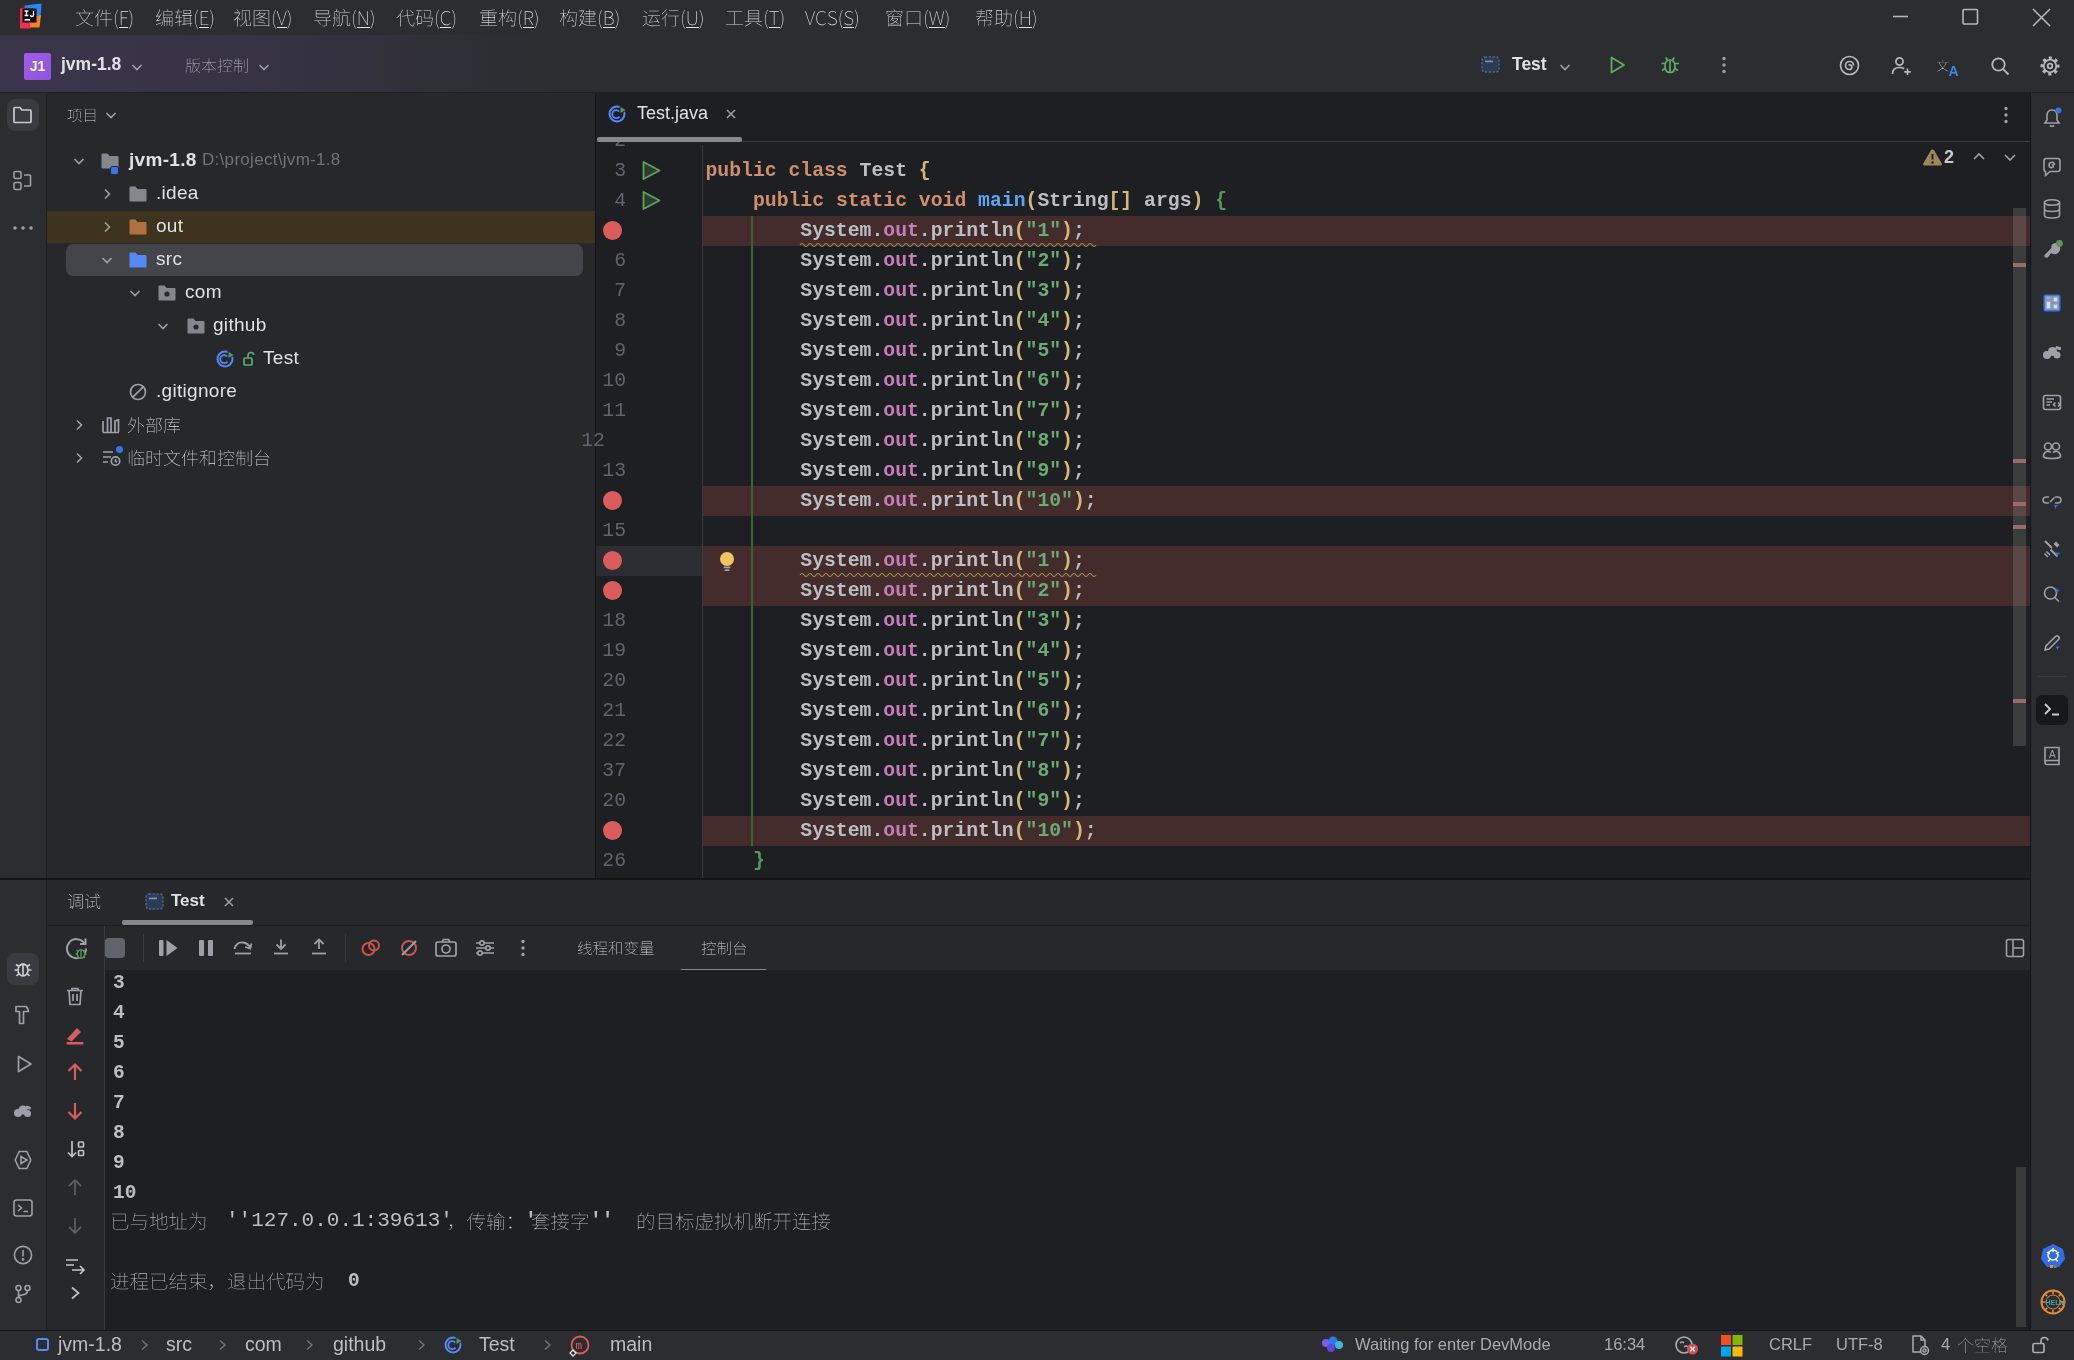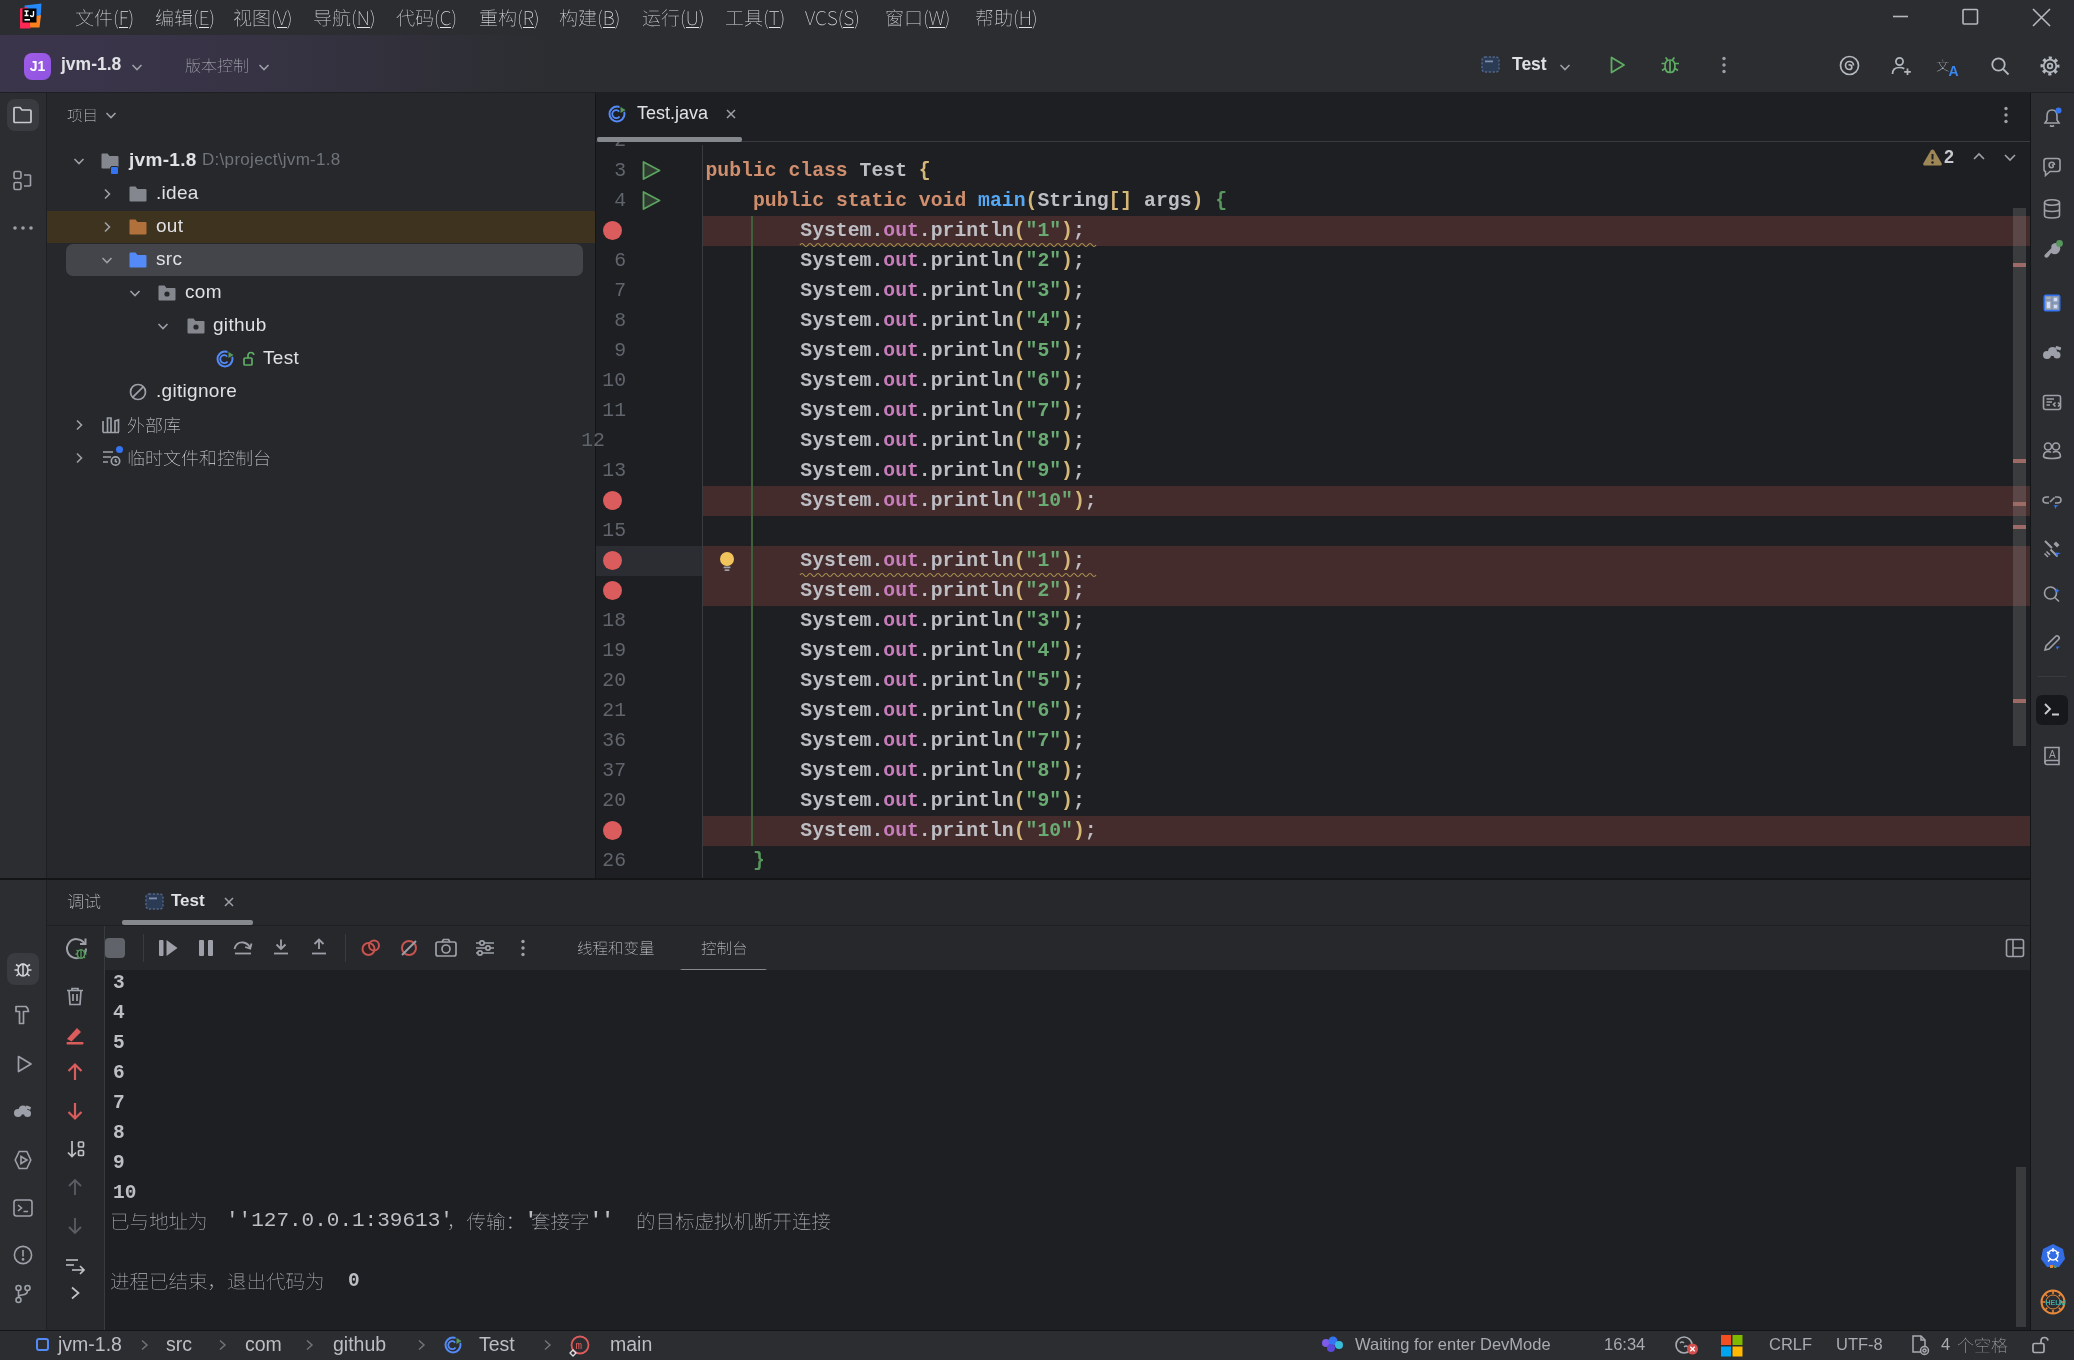--- a/index.html
+++ b/index.html
@@ -65,21 +65,21 @@
     </svg>
     <div class="abs" style="left:1018.7px;top:27px;width:13.3px;height:1.3px;background:#dfe1e5"></div>
     <svg class="abs" style="left:1893px;top:6px" width="170" height="24" viewBox="0 0 170 24" fill="none" stroke="#b4b8bf" stroke-width="1.6">
 <path d="M0 10.5 H15"></path>
 <rect x="70" y="3.5" width="14.5" height="14.5" rx="1"></rect>
 <path d="M140 3 L157 20 M157 3 L140 20"></path>
 </svg>
     <div class="abs" style="left:0;top:35px;width:2074px;height:58px;background:#2b2d30"></div>
     <div class="abs" style="left:0;top:35px;width:560px;height:58px;background:linear-gradient(90deg,rgba(96,72,140,0.30) 0%,rgba(96,72,140,0.22) 45%,rgba(96,72,140,0) 100%)"></div>
     <div class="abs" style="left:0;top:92px;width:2074px;height:1px;background:#1e1f22"></div>
-    <div class="abs" style="left:24px;top:53px;width:27px;height:27px;border-radius:8px;background:linear-gradient(135deg,#a05ce8,#8f54e0);color:#fff;font-size:14px;font-weight:bold;text-align:center;line-height:27px">J1</div>
+    <div class="abs" style="left:24px;top:53px;width:27px;height:27px;border-radius:2px;background:linear-gradient(135deg,#a05ce8,#8f54e0);color:#fff;font-size:14px;font-weight:bold;text-align:center;line-height:27px">J1</div>
     <div class="abs" style="left:61px;top:54px;font-size:17.5px;font-weight:bold;color:#dfe1e5">jvm-1.8</div>
     <svg class="abs" style="left:130px;top:60px" width="14" height="14" viewBox="0 0 14 14" fill="none" stroke="#9da0a8" stroke-width="1.6">
       <path d="M2.5 5 L7 9.5 L11.5 5"></path>
     </svg>
     <svg class="abs" style="left:185.0px;top:52.5px" width="64" height="24" viewBox="0 0 64 24">
       <path d="M2.1 9.9H6.9V10.4H2.1ZM8.2 10.2H14.3V10.7H8.2ZM4.7 5.2H5.2V10.2H4.7ZM2.1 13.2H5.8V19.7H5.3V13.7H2.1ZM1.9 5.5H2.4V12.0Q2.4 13.1 2.3 14.1Q2.3 15.1 2.1 16.1Q2.0 17.0 1.7 18.0Q1.4 18.9 1.0 19.7Q0.9 19.6 0.9 19.6Q0.8 19.6 0.7 19.5Q0.7 19.5 0.6 19.4Q1.0 18.6 1.3 17.7Q1.6 16.8 1.7 15.9Q1.8 14.9 1.9 14.0Q1.9 13.0 1.9 12.0ZM14.2 10.2H14.3L14.4 10.2L14.7 10.3Q14.2 12.8 13.3 14.7Q12.4 16.5 11.1 17.8Q9.8 19.0 8.4 19.7Q8.3 19.6 8.3 19.6Q8.2 19.5 8.2 19.4Q8.1 19.4 8.1 19.3Q9.5 18.7 10.7 17.5Q12.0 16.3 12.9 14.5Q13.8 12.7 14.2 10.3ZM9.6 10.4Q9.9 12.6 10.7 14.4Q11.4 16.1 12.5 17.4Q13.7 18.7 15.3 19.3Q15.2 19.3 15.1 19.4Q15.1 19.5 15.0 19.6Q15.0 19.6 14.9 19.7Q13.3 19.0 12.2 17.7Q11.0 16.4 10.3 14.6Q9.5 12.8 9.1 10.5ZM14.5 5.5 14.9 5.8Q14.1 6.0 12.9 6.3Q11.7 6.5 10.5 6.6Q9.2 6.8 8.0 6.9Q8.0 6.8 7.9 6.7Q7.9 6.6 7.8 6.5Q9.0 6.4 10.3 6.2Q11.5 6.0 12.6 5.9Q13.8 5.7 14.5 5.5ZM7.8 6.5H8.3V12.2Q8.3 13.1 8.3 14.1Q8.2 15.1 8.1 16.1Q7.9 17.0 7.6 17.9Q7.3 18.8 6.8 19.7Q6.8 19.6 6.7 19.6Q6.6 19.5 6.5 19.5Q6.5 19.4 6.4 19.4Q6.9 18.6 7.2 17.7Q7.4 16.8 7.6 15.9Q7.7 15.0 7.8 14.0Q7.8 13.1 7.8 12.2Z M17.1 8.9H30.9V9.4H17.1ZM19.6 15.9H28.4V16.4H19.6ZM23.7 5.3H24.2V19.7H23.7ZM23.0 9.0 23.5 9.2Q22.8 10.8 21.8 12.3Q20.8 13.8 19.6 15.0Q18.4 16.2 17.2 17.0Q17.1 16.9 17.1 16.9Q17.0 16.8 16.9 16.7Q16.9 16.7 16.8 16.6Q18.1 15.9 19.2 14.7Q20.4 13.6 21.4 12.1Q22.4 10.6 23.0 9.0ZM24.9 9.1Q25.5 10.7 26.5 12.1Q27.5 13.6 28.8 14.8Q30.0 15.9 31.3 16.6Q31.3 16.6 31.2 16.7Q31.1 16.8 31.1 16.8Q31.0 16.9 31.0 17.0Q29.6 16.3 28.4 15.1Q27.2 13.9 26.2 12.4Q25.2 10.8 24.5 9.2Z M32.6 14.3Q33.5 14.0 34.7 13.5Q36.0 13.1 37.3 12.6L37.3 13.1Q36.1 13.6 34.9 14.0Q33.7 14.4 32.8 14.8ZM32.8 8.7H37.4V9.1H32.8ZM35.0 5.2H35.5V18.9Q35.5 19.2 35.4 19.4Q35.3 19.5 35.0 19.6Q34.8 19.6 34.4 19.6Q34.0 19.7 33.2 19.6Q33.2 19.6 33.2 19.4Q33.1 19.3 33.0 19.2Q33.6 19.2 34.1 19.2Q34.6 19.2 34.7 19.2Q34.9 19.2 34.9 19.1Q35.0 19.1 35.0 18.9ZM38.8 13.4H46.2V13.9H38.8ZM37.4 18.7H47.3V19.1H37.4ZM38.0 7.3H47.2V9.7H46.7V7.8H38.4V10.0H38.0ZM42.2 13.6H42.7V19.0H42.2ZM41.8 5.5 42.2 5.3Q42.5 5.8 42.7 6.4Q43.0 7.0 43.2 7.5L42.7 7.6Q42.6 7.2 42.3 6.6Q42.0 6.0 41.8 5.5ZM43.5 9.3 43.8 9.1Q44.4 9.6 44.9 10.1Q45.5 10.7 46.0 11.2Q46.5 11.8 46.8 12.2L46.4 12.5Q46.1 12.1 45.6 11.5Q45.1 10.9 44.5 10.4Q44.0 9.8 43.5 9.3ZM41.3 9.0 41.8 9.2Q41.3 9.8 40.8 10.4Q40.2 11.1 39.7 11.6Q39.1 12.2 38.5 12.6Q38.5 12.6 38.4 12.5Q38.3 12.5 38.2 12.4Q38.2 12.4 38.1 12.3Q39.0 11.7 39.8 10.8Q40.7 9.9 41.3 9.0Z M59.4 6.9H59.8V15.6H59.4ZM62.2 5.3H62.7V18.6Q62.7 19.0 62.5 19.2Q62.4 19.4 62.1 19.5Q61.8 19.6 61.2 19.6Q60.6 19.6 59.7 19.6Q59.7 19.5 59.7 19.3Q59.6 19.1 59.5 19.0Q60.3 19.0 61.0 19.0Q61.6 19.0 61.9 19.0Q62.0 19.0 62.1 18.9Q62.2 18.9 62.2 18.7ZM53.0 5.3H53.5V19.7H53.0ZM56.5 13.0H57.0V17.6Q57.0 17.9 56.9 18.0Q56.8 18.2 56.6 18.3Q56.4 18.3 55.9 18.3Q55.5 18.4 54.7 18.4Q54.7 18.2 54.6 18.1Q54.6 18.0 54.5 17.9Q55.2 17.9 55.7 17.9Q56.1 17.9 56.3 17.9Q56.5 17.9 56.5 17.6ZM49.7 13.0H56.7V13.4H50.2V18.3H49.7ZM48.8 10.4H57.8V10.9H48.8ZM50.3 7.8H57.1V8.2H50.2ZM50.7 5.7 51.2 5.8Q50.9 7.1 50.4 8.2Q50.0 9.4 49.4 10.2Q49.4 10.2 49.3 10.1Q49.2 10.1 49.1 10.1Q49.1 10.0 49.0 10.0Q49.6 9.2 50.0 8.0Q50.4 6.9 50.7 5.7Z" fill="#b8bcc3"></path>
     </svg>
     <svg class="abs" style="left:257px;top:60px" width="14" height="14" viewBox="0 0 14 14" fill="none" stroke="#9da0a8" stroke-width="1.6">
       <path d="M2.5 5 L7 9.5 L11.5 5"></path>
     </svg>
@@ -313,21 +313,21 @@
     <div class="abs mono" style="left:560px;top:335.5px;width:66px;height:30px;line-height:30px;text-align:right;font-size:19.75px;color:#60646c">9</div>
     <div class="abs mono" style="left:560px;top:365.5px;width:66px;height:30px;line-height:30px;text-align:right;font-size:19.75px;color:#60646c">10</div>
     <div class="abs mono" style="left:560px;top:395.5px;width:66px;height:30px;line-height:30px;text-align:right;font-size:19.75px;color:#60646c">11</div>
     <div class="abs mono" style="left:560px;top:425.5px;width:66px;height:30px;line-height:30px;text-align:center;font-size:19.75px;color:#60646c">12</div>
     <div class="abs mono" style="left:560px;top:455.5px;width:66px;height:30px;line-height:30px;text-align:right;font-size:19.75px;color:#60646c">13</div>
     <div class="abs mono" style="left:560px;top:515.5px;width:66px;height:30px;line-height:30px;text-align:right;font-size:19.75px;color:#60646c">15</div>
     <div class="abs mono" style="left:560px;top:605.5px;width:66px;height:30px;line-height:30px;text-align:right;font-size:19.75px;color:#60646c">18</div>
     <div class="abs mono" style="left:560px;top:635.5px;width:66px;height:30px;line-height:30px;text-align:right;font-size:19.75px;color:#60646c">19</div>
     <div class="abs mono" style="left:560px;top:665.5px;width:66px;height:30px;line-height:30px;text-align:right;font-size:19.75px;color:#60646c">20</div>
     <div class="abs mono" style="left:560px;top:695.5px;width:66px;height:30px;line-height:30px;text-align:right;font-size:19.75px;color:#60646c">21</div>
-    <div class="abs mono" style="left:560px;top:725.5px;width:66px;height:30px;line-height:30px;text-align:right;font-size:19.75px;color:#60646c">36</div>
+    <div class="abs mono" style="left:560px;top:725.5px;width:66px;height:30px;line-height:30px;text-align:right;font-size:19.75px;color:#60646c">22</div>
     <div class="abs mono" style="left:560px;top:755.5px;width:66px;height:30px;line-height:30px;text-align:right;font-size:19.75px;color:#60646c">37</div>
     <div class="abs mono" style="left:560px;top:785.5px;width:66px;height:30px;line-height:30px;text-align:right;font-size:19.75px;color:#60646c">20</div>
     <div class="abs mono" style="left:560px;top:845.5px;width:66px;height:30px;line-height:30px;text-align:right;font-size:19.75px;color:#60646c">26</div>
     <div class="abs" style="left:560px;top:142px;width:66px;height:9px;overflow:hidden">
       <div class="mono" style="margin-top:-16.5px;text-align:right;font-size:19.75px;line-height:30px;color:#60646c">2</div>
     </div>
     <div class="abs" style="left:603px;top:221.0px;width:19px;height:19px;border-radius:50%;background:#db5c5c"></div>
     <div class="abs" style="left:603px;top:491.0px;width:19px;height:19px;border-radius:50%;background:#db5c5c"></div>
     <div class="abs" style="left:603px;top:551.0px;width:19px;height:19px;border-radius:50%;background:#db5c5c"></div>
     <div class="abs" style="left:603px;top:581.0px;width:19px;height:19px;border-radius:50%;background:#db5c5c"></div>

